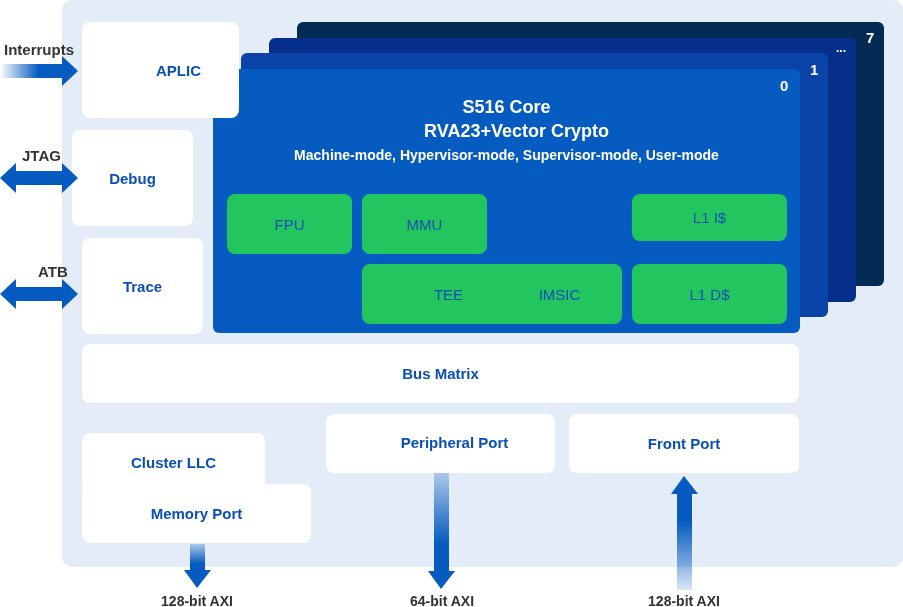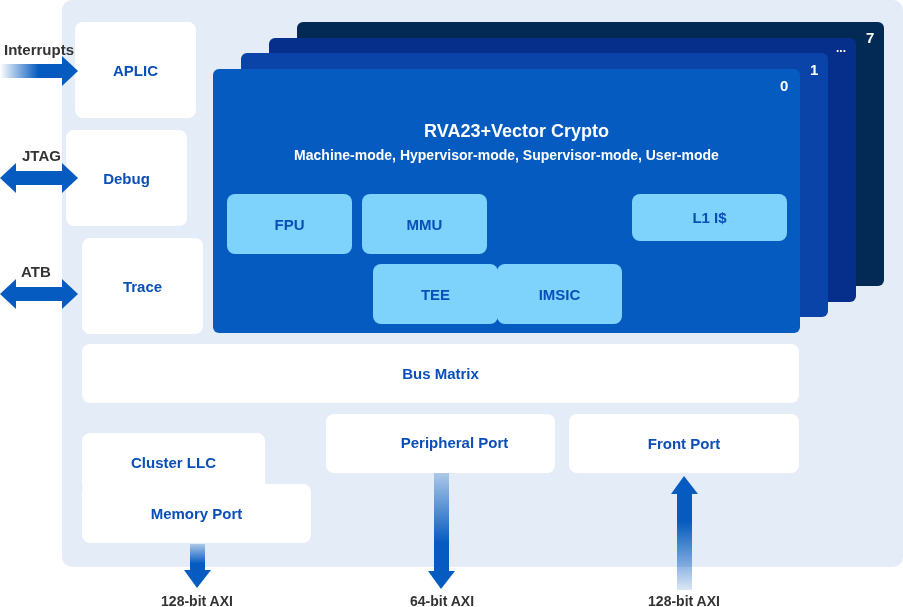--- a/index.html
+++ b/index.html
@@ -22,23 +22,23 @@
   .layer-num { position: absolute; color: #ffffff; font-weight: bold; font-size: 15px; }
   .core-main {
     left: 213px; top: 69px; width: 587px; height: 264px;
     background: #055bbf; border-radius: 6px;
   }
   .core-title {
     position: absolute; left: 0; width: 100%; text-align: center;
     color: #ffffff; font-weight: bold;
   }
   .unit {
-    position: absolute; background: #7dd3fc; border-radius: 8px;
+    position: absolute; background: #22c55e; border-radius: 8px;
     display: flex; align-items: center; justify-content: center;
-    color: #0a4fb8; font-size: 15px; font-weight: bold;
+    color: #0a4fb8; font-size: 15px; font-weight: normal;
   }
   .side-label {
     position: absolute; color: #333333; font-weight: bold; font-size: 15px;
   }
   .bottom-label {
     position: absolute; color: #333333; font-weight: bold; font-size: 14px; text-align: center; width: 120px;
   }
 </style>
 </head>
 <body>
@@ -49,47 +49,49 @@
 <div class="layer-num" style="left:866px;top:29px;">7</div>
 
 <div class="core-layer" style="left:269px;top:38px;width:587px;height:264px;background:#052f8a;"></div>
 <div class="layer-num" style="left:836px;top:41px;font-size:12px;">...</div>
 
 <div class="core-layer" style="left:241px;top:53px;width:587px;height:264px;background:#0a44a8;"></div>
 <div class="layer-num" style="left:810px;top:61px;">1</div>
 
 <div class="abs core-main">
   <div class="layer-num" style="left:567px;top:8px;">0</div>
+  <div class="core-title" style="top:28px;font-size:18px;">S516 Core</div>
   <div class="core-title" style="top:52px;font-size:18px;padding-left:10px;">RVA23+Vector Crypto</div>
   <div class="core-title" style="top:78px;font-size:14px;">Machine-mode, Hypervisor-mode, Supervisor-mode, User-mode</div>
 
   <div class="unit" style="left:14px;top:125px;width:125px;height:60px;">FPU</div>
   <div class="unit" style="left:149px;top:125px;width:125px;height:60px;">MMU</div>
   <div class="unit" style="left:419px;top:125px;width:155px;height:47px;">L1 I$</div>
 
-  <div class="unit" style="left:160px;top:195px;width:125px;height:60px;">TEE</div>
+  <div class="unit" style="left:149px;top:195px;width:125px;height:60px;padding-left:24px;">TEE</div>
   <div class="unit" style="left:284px;top:195px;width:125px;height:60px;">IMSIC</div>
+  <div class="unit" style="left:419px;top:195px;width:155px;height:60px;">L1 D$</div>
 </div>
 
-<div class="box" style="left:75px;top:22px;width:121px;height:96px;">APLIC</div>
-<div class="box" style="left:66px;top:130px;width:121px;height:96px;">Debug</div>
+<div class="box" style="left:82px;top:22px;width:121px;height:96px;padding-left:36px;">APLIC</div>
+<div class="box" style="left:72px;top:130px;width:121px;height:96px;">Debug</div>
 <div class="box" style="left:82px;top:238px;width:121px;height:96px;">Trace</div>
 
 <div class="box" style="left:82px;top:344px;width:717px;height:59px;">Bus Matrix</div>
 
 <div class="box" style="left:82px;top:414px;width:183px;height:59px;margin-top:19px;">Cluster LLC</div>
 <div class="box" style="left:326px;top:414px;width:229px;height:59px;align-items:flex-start;padding-top:0;">
     <span style="margin-top:20px;padding-left:28px;">Peripheral Port</span>
   </div>
 <div class="box" style="left:569px;top:414px;width:230px;height:59px;">Front Port</div>
 <div class="box" style="left:82px;top:484px;width:229px;height:59px;">Memory Port</div>
 
 <div class="side-label" style="left:4px;top:41px;">Interrupts</div>
 <div class="side-label" style="left:22px;top:147px;">JTAG</div>
-<div class="side-label" style="left:21px;top:263px;">ATB</div>
+<div class="side-label" style="left:38px;top:263px;">ATB</div>
 
 <svg class="abs" style="left:0;top:0;" width="903" height="607">
   <defs>
     <linearGradient id="fadeRight" x1="0" y1="0" x2="1" y2="0">
       <stop offset="0" stop-color="#055bbf" stop-opacity="0"></stop>
       <stop offset="0.6" stop-color="#055bbf" stop-opacity="1"></stop>
     </linearGradient>
     <linearGradient id="fadeDown" x1="0" y1="0" x2="0" y2="1">
       <stop offset="0" stop-color="#055bbf" stop-opacity="0.25"></stop>
       <stop offset="0.7" stop-color="#055bbf" stop-opacity="1"></stop>

